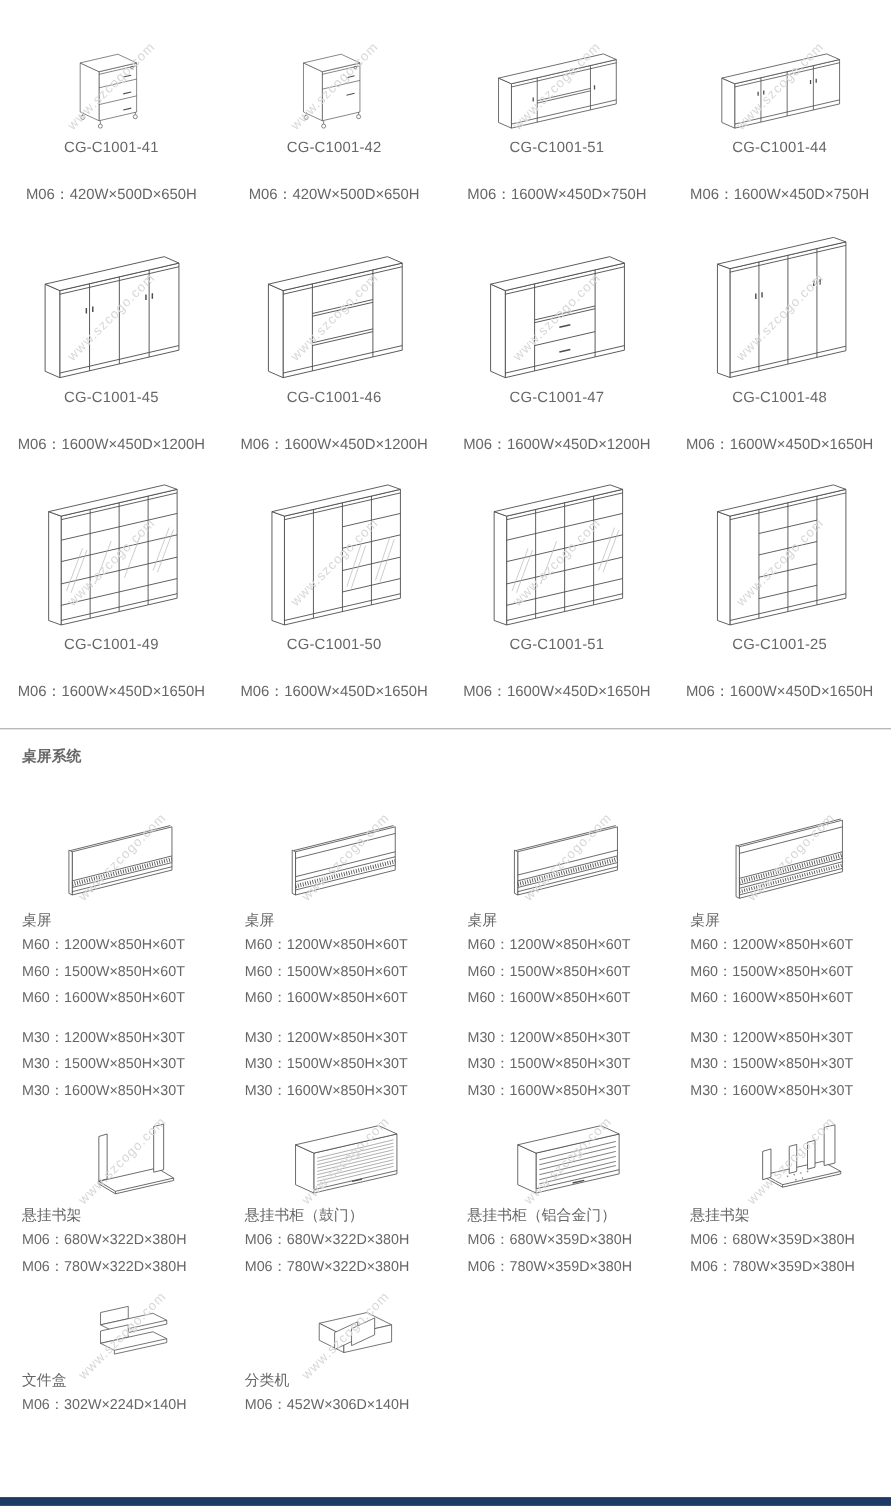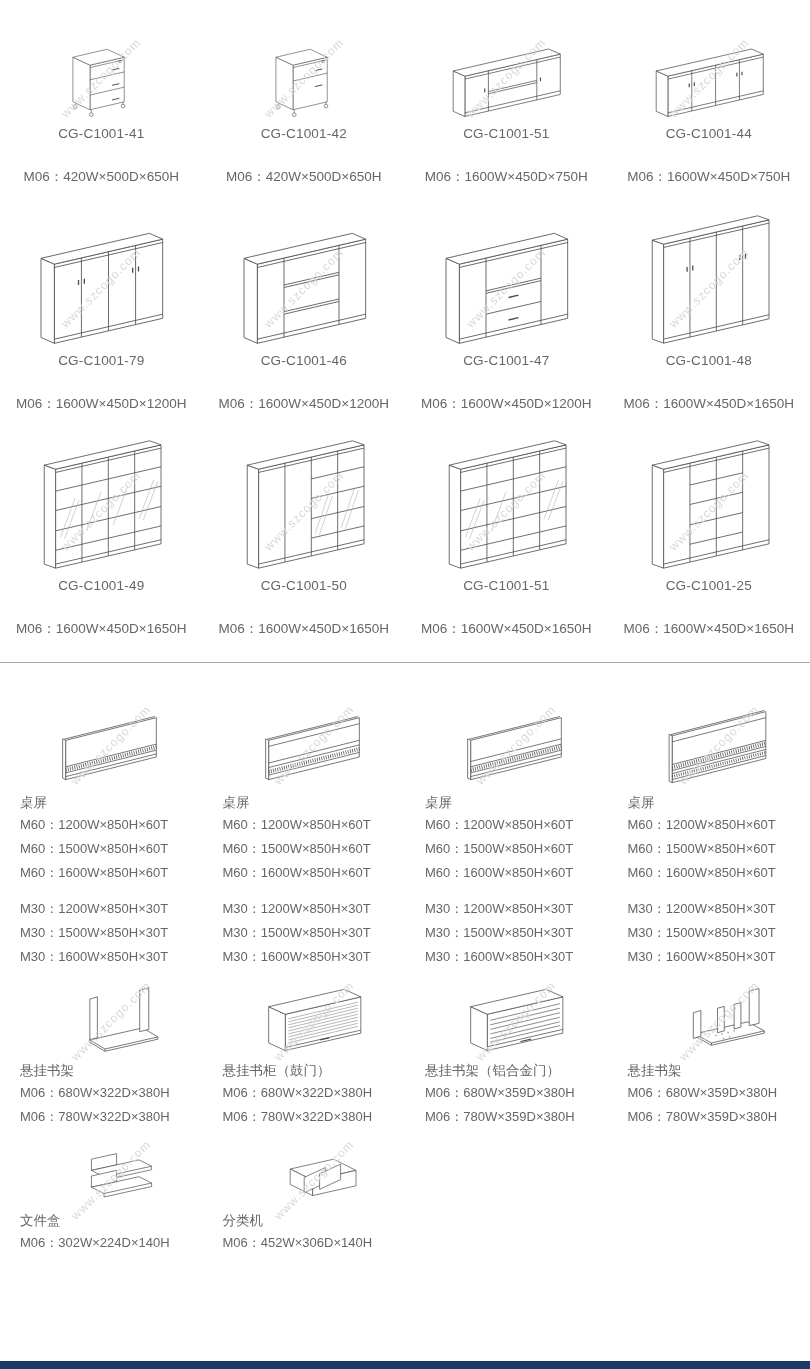--- a/index.html
+++ b/index.html
@@ -151,21 +151,21 @@
       <div class="art">
         <span class="wm">www.szcogo.com</span>
         <svg width="150" viewBox="0 0 180 160">
           <g stroke="#4d4d4d" stroke-width="1" fill="#fff" stroke-linejoin="round">
             <use href="#f-mid"></use>
             <path fill="none" d="M66.5 140.5 L66.5 45.5 M99 133 L99 38 M131.5 125.5 L131.5 30.5"></path>
             <path fill="none" stroke-width="1.6" d="M63 72 L63 78 M70 70.4 L70 76.4 M128 57.4 L128 63.4 M135 55.9 L135 61.9"></path>
           </g>
         </svg>
       </div>
-      <div class="model">CG-C1001-79</div>
+      <div class="model">CG-C1001-45</div>
       <div class="dims">M06：1600W×450D×1200H</div>
     </div>
     <div class="cell">
       <div class="art">
         <span class="wm">www.szcogo.com</span>
         <svg width="150" viewBox="0 0 180 160">
           <g stroke="#4d4d4d" stroke-width="1" fill="#fff" stroke-linejoin="round">
             <use href="#f-mid"></use>
             <path fill="none" d="M66 140.6 L66 45.6 M132 125.4 L132 30.4"></path>
             <path fill="none" d="M66 78 L132 62.8 M66 81 L132 65.8 M66 110 L132 94.8 M66 113 L132 97.8"></path>
@@ -262,20 +262,21 @@
             <path fill="none" d="M66.5 55.5 L131.5 40.5 M66.5 79.5 L131.5 64.5 M66.5 104.5 L131.5 89.5 M66.5 128.5 L131.5 113.5"></path>
           </g>
         </svg>
       </div>
       <div class="model">CG-C1001-25</div>
       <div class="dims">M06：1600W×450D×1650H</div>
     </div>
   </section>
 
   <hr class="divider">
+  <h2 class="sec-title">桌屏系统</h2>
 
   <section class="grid2 rscr">
     <div class="cell cell-left">
       <div class="art">
         <span class="wm">www.szcogo.com</span>
         <svg width="136" viewBox="0 0 180 130">
           <g stroke="#4d4d4d" stroke-width="1" fill="#fff" stroke-linejoin="round">
             <use href="#f-scr"></use>
             <path fill="none" d="M30 95 L150 65 M30 103 L150 73 M30 108 L150 78"></path>
             <path fill="none" stroke-width="5" stroke-dasharray="1,2" d="M30 99 L150 69"></path>
@@ -393,21 +394,21 @@
         <span class="wm">www.szcogo.com</span>
         <svg width="136" viewBox="0 0 180 110">
           <g stroke="#4d4d4d" stroke-width="1" fill="#fff" stroke-linejoin="round">
             <use href="#f-box"></use>
             <path fill="none" stroke="#666" d="M56 56 L148 34 M56 62 L148 40 M56 68 L148 46 M56 74 L148 52 M56 80 L148 58 M56 85 L148 63"></path>
             <path fill="none" d="M52 91 L152 68"></path>
             <path fill="none" stroke-width="1.6" d="M96 84 L110 80.8"></path>
           </g>
         </svg>
       </div>
-      <div class="hang-label">悬挂书架（铝合金门）</div>
+      <div class="hang-label">悬挂书柜（铝合金门）</div>
       <div class="spec">M06：680W×359D×380H</div>
       <div class="spec">M06：780W×359D×380H</div>
     </div>
     <div class="cell cell-left">
       <div class="art">
         <span class="wm">www.szcogo.com</span>
         <svg width="136" viewBox="0 0 180 110">
           <g stroke="#4d4d4d" stroke-width="1" fill="#fff" stroke-linejoin="round">
             <path d="M58 74 L128 58 L150 70 L80 86 Z"></path>
             <path fill="none" d="M80 86 L80 89 L150 73 L150 70 M58 74 L58 77 L80 89"></path>

